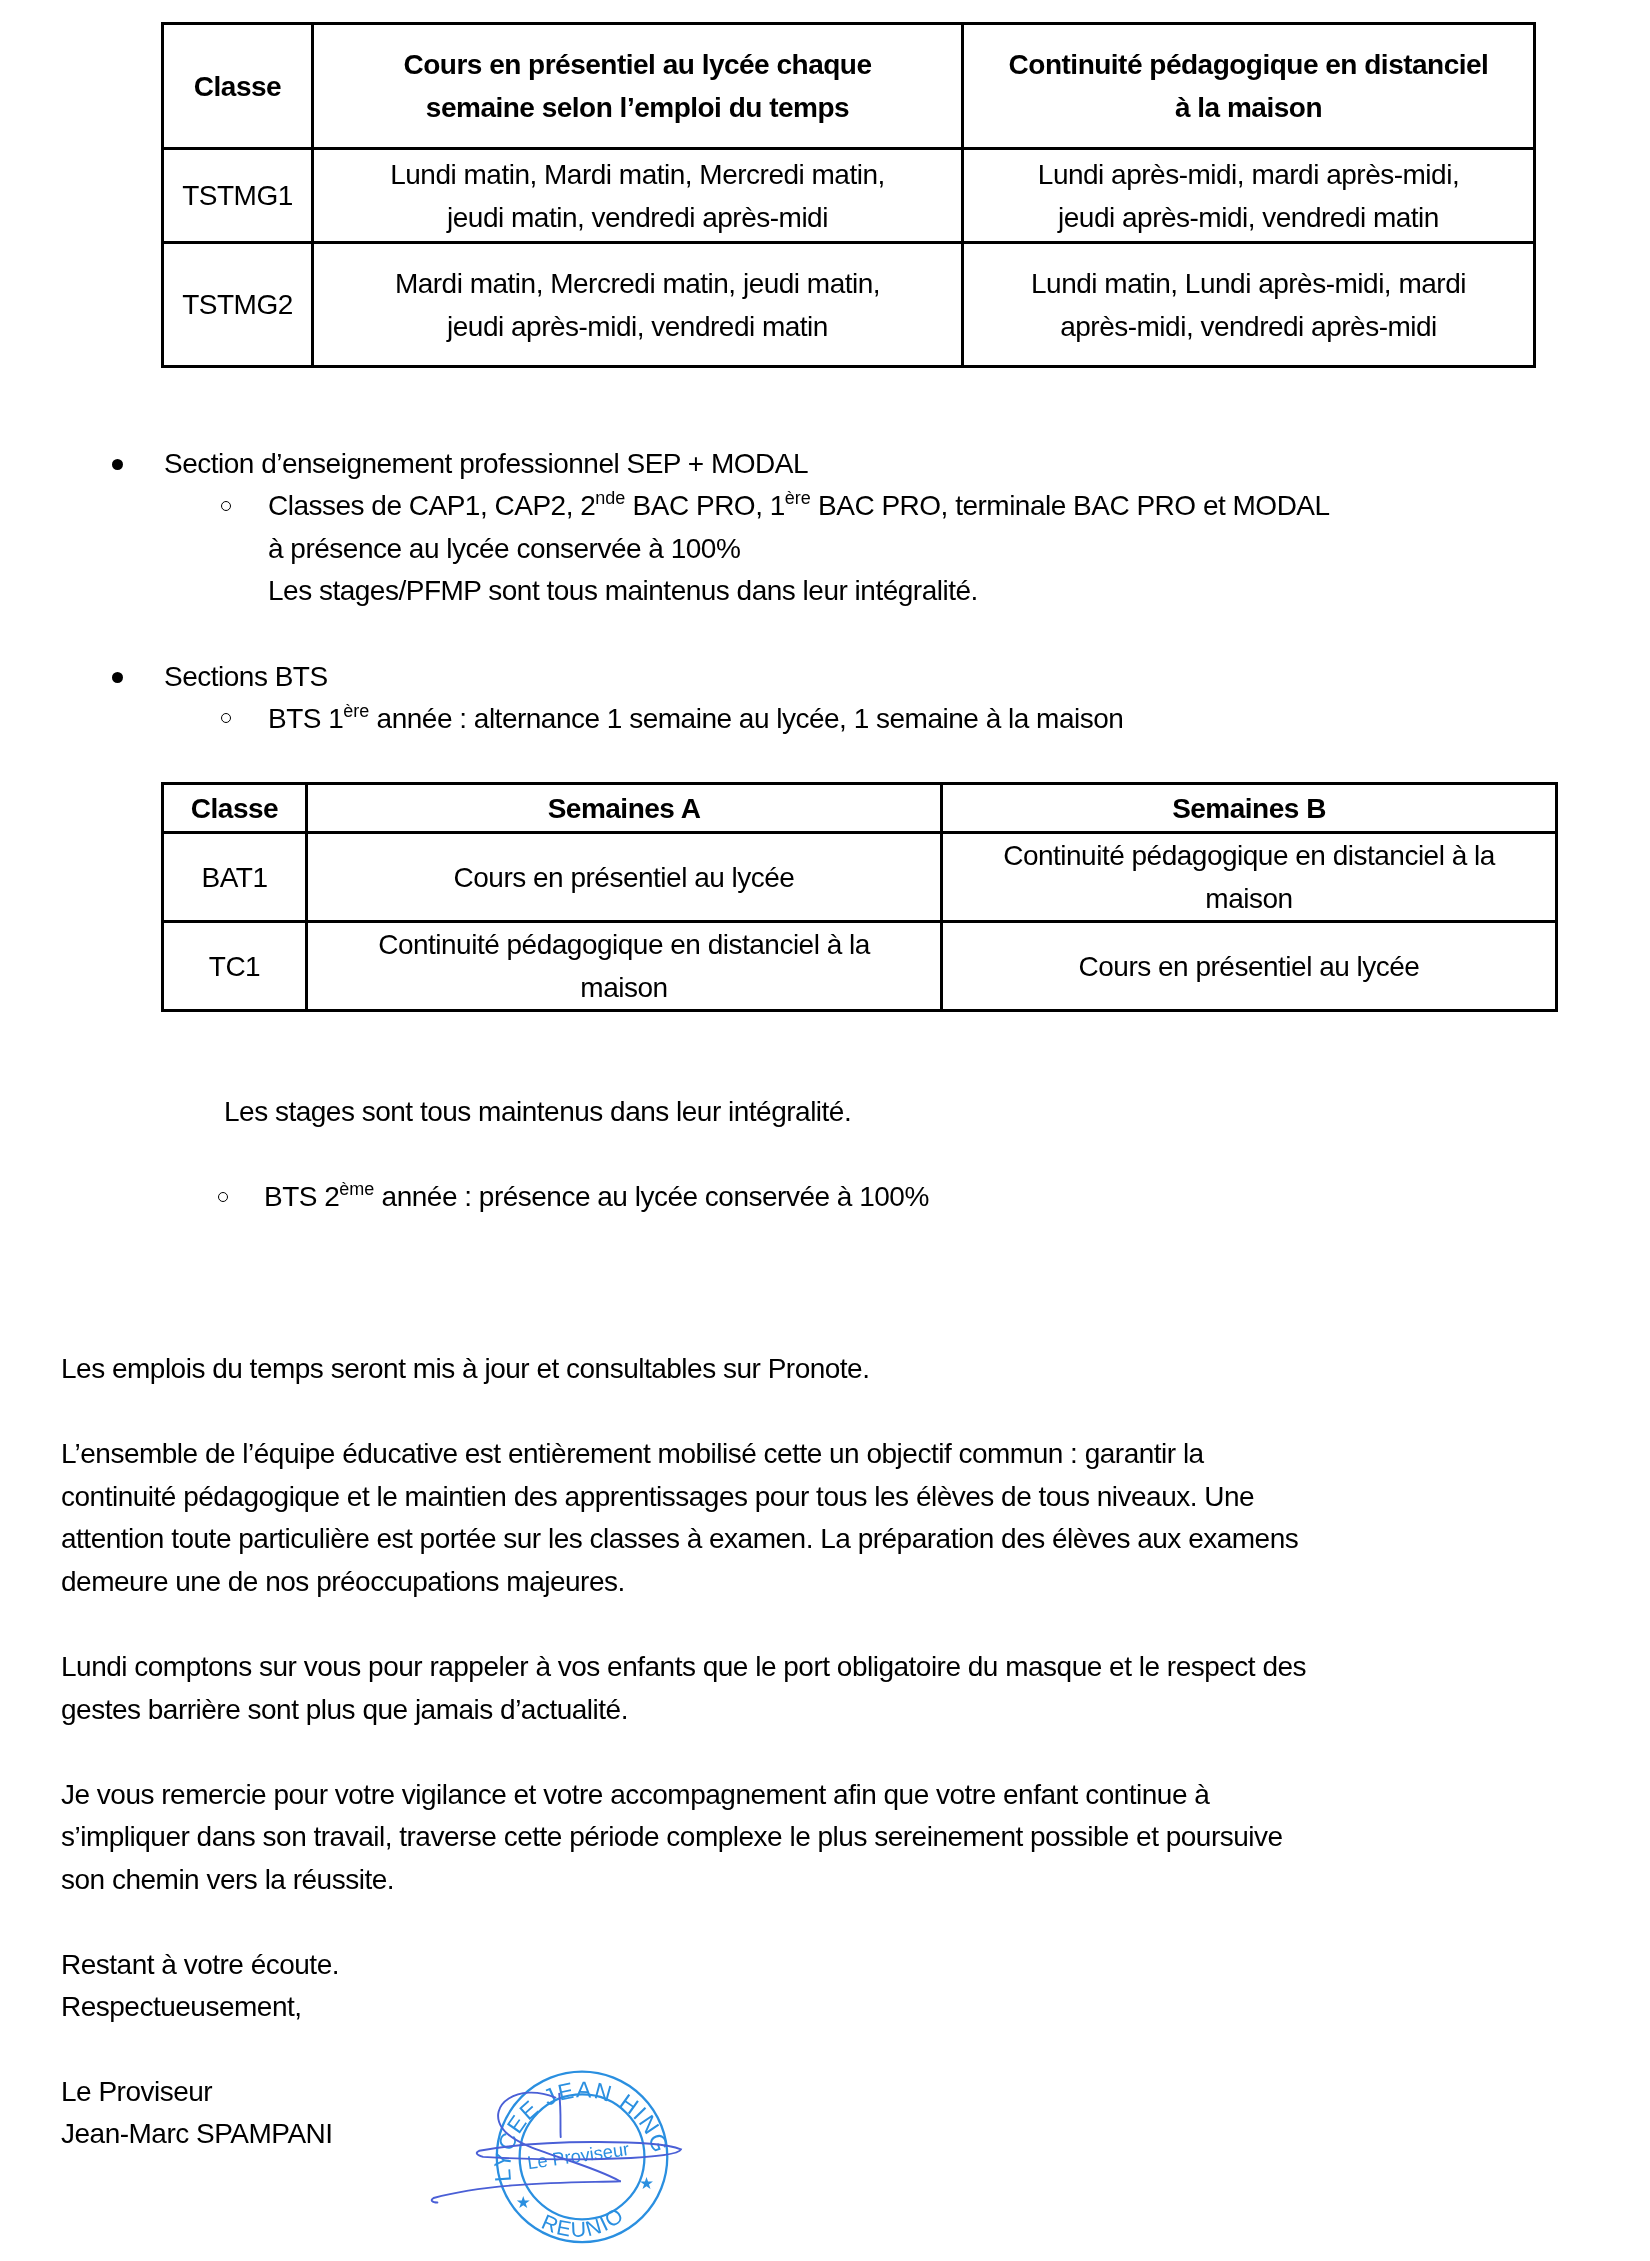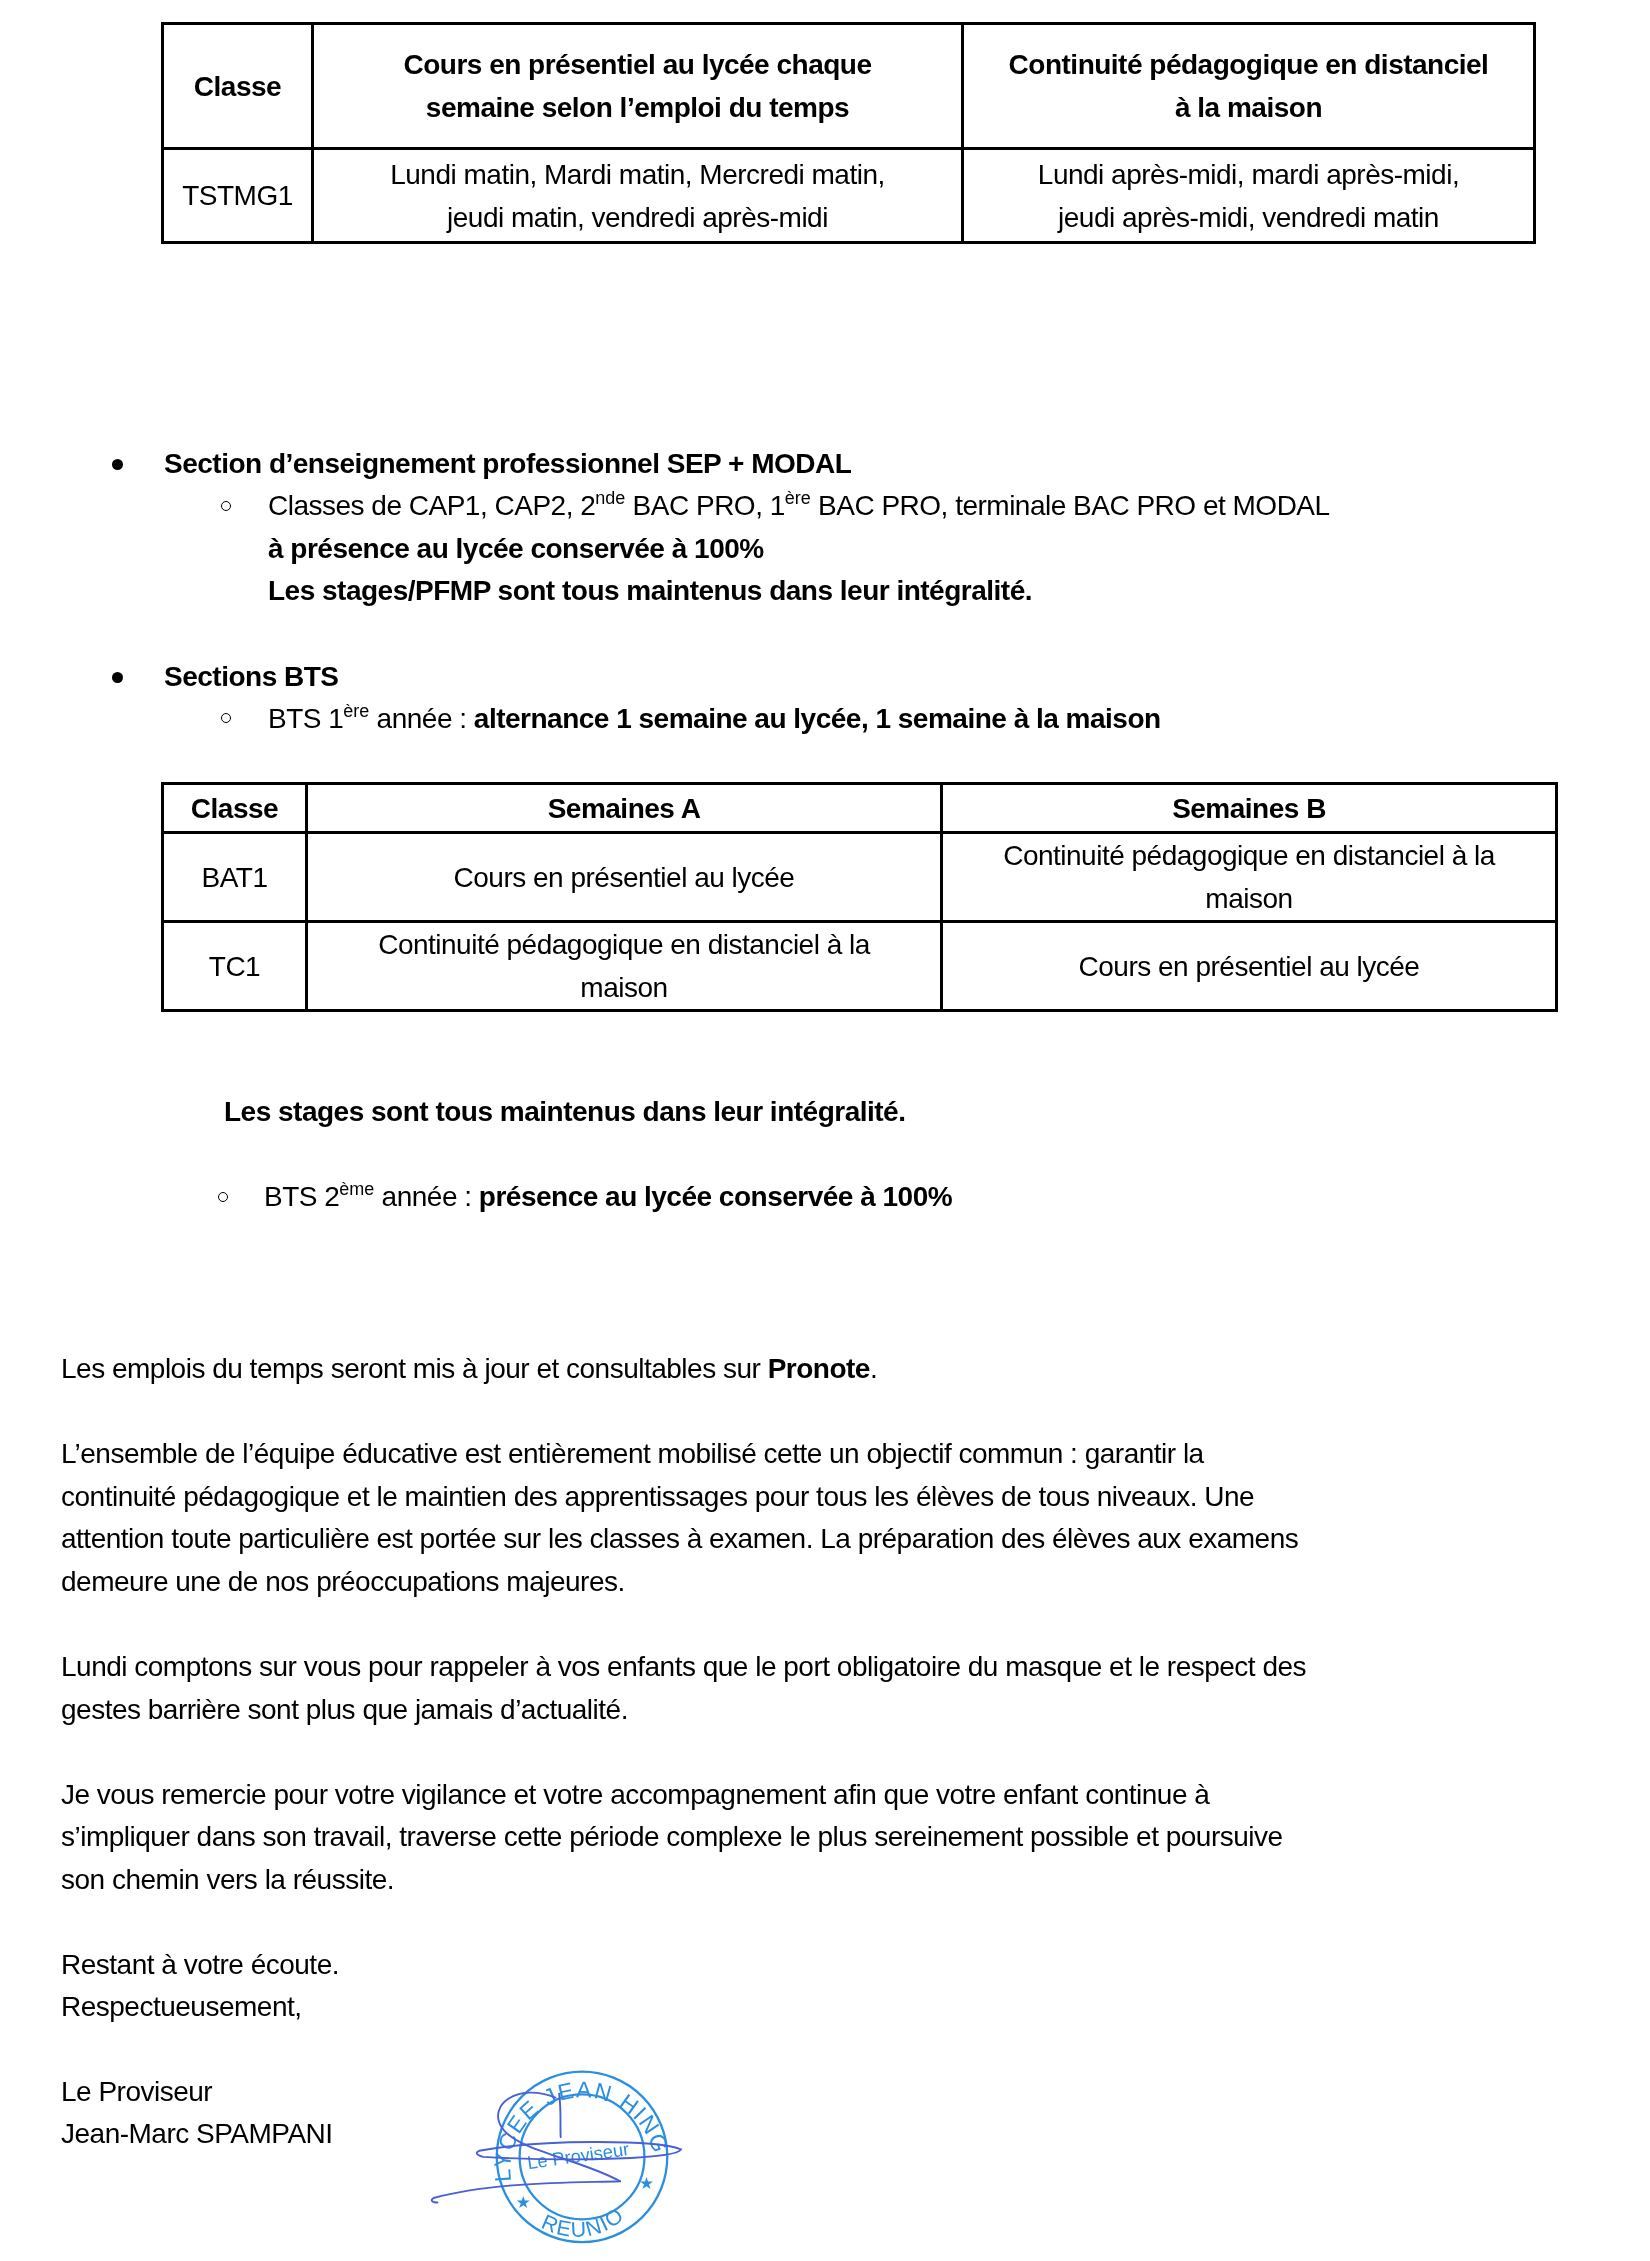--- a/index.html
+++ b/index.html
@@ -2,21 +2,21 @@
 <html style="font-size:12px"><head>
 <meta charset="utf-8">
 <style>
   html, body { margin: 0; padding: 0; background: #ffffff; }
   body {
     width: 1650px; height: 2261px; position: relative; overflow: hidden;
     font-family: "Liberation Sans", "DejaVu Sans", sans-serif;
     color: #000000;
   }
   .line { position: absolute; white-space: nowrap; font-size: 28px; line-height: 43px; letter-spacing: -0.5px; }
-  .b { font-weight: bold; }
+  .b { font-weight: normal; }
   sup { font-size: 18px; line-height: 0; vertical-align: 10.6px; letter-spacing: 0; }
 
   
   table.grid { position: absolute; border-collapse: collapse; table-layout: fixed; }
   table.grid td, table.grid th {
     border: 3px solid #000000; text-align: center; vertical-align: middle;
     font-size: 28px; line-height: 43px; letter-spacing: -0.5px; padding: 0 7.6px;
   }
   table.grid th { font-weight: bold; }
   #t1 { left: 161px; top: 22px; width: 1373px; }
@@ -39,20 +39,25 @@
   <tbody>
       <tr style="height:125px">
     <th><span>Classe</span></th>
     <th><span>Cours en présentiel au lycée chaque</span><br><span>semaine selon l’emploi du temps</span></th>
     <th><span>Continuité pédagogique en distanciel</span><br><span>à la maison</span></th>
   </tr>
   <tr style="height:94px">
     <td>TSTMG1</td>
     <td><span>Lundi matin, Mardi matin, Mercredi matin,</span><br><span>jeudi matin, vendredi après-midi</span></td>
     <td><span>Lundi après-midi, mardi après-midi,</span><br><span>jeudi après-midi, vendredi matin</span></td>
+  </tr>
+  <tr style="height:124px">
+    <td>TSTMG2</td>
+    <td><span>Mardi matin, Mercredi matin, jeudi matin,</span><br><span>jeudi après-midi, vendredi matin</span></td>
+    <td><span>Lundi matin, Lundi après-midi, mardi</span><br><span>après-midi, vendredi après-midi</span></td>
   </tr>
 </tbody>
   </table>
 
 <div class="bullet-dot" style="left:112px; top:459px;"></div>
 <div class="line b" style="left:164px; top:442px;">Section d’enseignement professionnel SEP + MODAL</div>
 
 <div class="bullet-circle" style="left:221px; top:501px;"></div>
 <div class="line" style="left:268px; top:484px;"><span>Classes de CAP1, CAP2, 2</span><sup>nde</sup><span> BAC PRO, 1</span><sup>ère</sup><span> BAC PRO, terminale BAC PRO et MODAL</span></div>
 <div class="line b" style="left:268px; top:527px;">à présence au lycée conservée à 100%</div>

